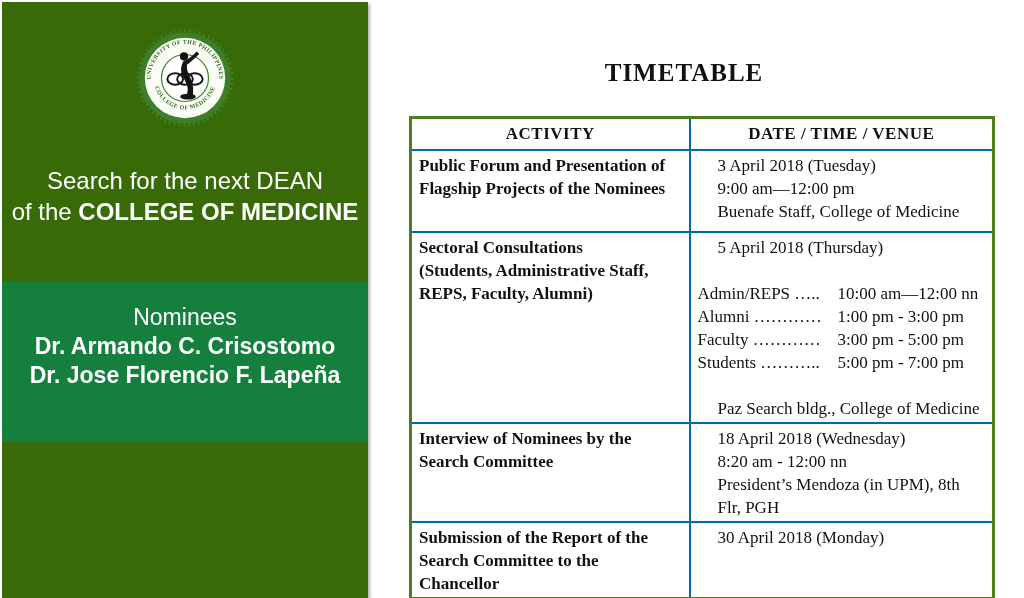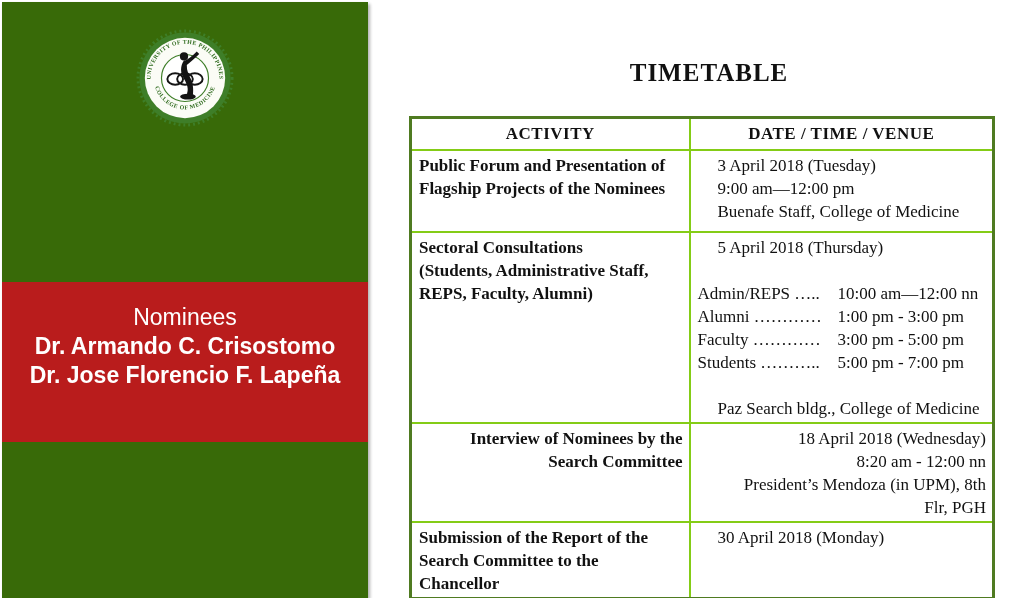--- a/index.html
+++ b/index.html
@@ -8,39 +8,39 @@
 
   
   .left-panel{position:absolute;left:2px;top:2px;width:366px;height:596px;
               background:#386A08;box-shadow:2px 2px 3px rgba(0,0,0,.3);}
   .seal-wrap{position:absolute;top:27px;left:50%;transform:translateX(-50%);
              width:98px;height:98px;}
   .panel-title{position:absolute;top:163px;left:0;width:100%;text-align:center;
                color:#ffffff;font-size:24px;line-height:31px;font-weight:400;}
   .panel-title b{font-weight:700;}
   .nominees-block{position:absolute;top:280px;left:0;width:100%;height:160px;
-                  background:#b91c1c;color:#ffffff;text-align:center;
+                  background:#15803d;color:#ffffff;text-align:center;
                   font-size:23px;line-height:29px;box-sizing:border-box;padding-top:21px;}
   .nominee-name{font-weight:700;}
 
   
-  .tt-heading{position:absolute;left:430px;top:59px;width:558px;text-align:center;
+  .tt-heading{position:absolute;left:405px;top:59px;width:558px;text-align:center;
               font-family:"Liberation Serif",serif;font-weight:700;font-size:25px;
               letter-spacing:1px;color:#111111;}
   table.tt{position:absolute;left:409px;top:116px;width:586px;table-layout:fixed;
            border-collapse:collapse;font-family:"Liberation Serif",serif;
            font-size:17px;color:#111111;background:#ffffff;
            border:3px solid #4F7B21;}
-  table.tt th,table.tt td{border:2px solid #84cc16;}
+  table.tt th,table.tt td{border:2px solid #0369a1;}
   table.tt th{height:26px;font-weight:700;letter-spacing:.5px;text-align:center;padding:2px 4px;}
   table.tt td{vertical-align:top;padding:3px 6px 2px 7px;line-height:23px;}
   col.c-activity{width:279px;}
   tbody tr:nth-child(1){height:82px;}
   tbody tr:nth-child(2){height:185px;}
-  tbody tr:nth-child(3){height:82px;text-align:right;}
+  tbody tr:nth-child(3){height:82px;}
   tbody tr:nth-child(4){height:42px;}
   .act-line{font-weight:700;}
   .det-line{font-weight:400;margin-left:20px;}
   .sched-line{display:flex;}
   .sl-label{flex:0 0 140px;white-space:pre;}
   .sl-time{white-space:pre;}
 
   
   .seal-ring-text{font-family:"Liberation Serif",serif;font-weight:700;fill:#2F6B1E;}
 </style>
@@ -78,20 +78,24 @@
           <ellipse cx="53" cy="69" rx="8" ry="3"></ellipse>
           <g fill="none" stroke="#141414" stroke-width="2">
             <ellipse cx="40" cy="51" rx="8" ry="5.8"></ellipse>
             <ellipse cx="50" cy="51" rx="8" ry="5.8"></ellipse>
             <ellipse cx="60" cy="51" rx="8" ry="5.8"></ellipse>
           </g>
         </g>
       </svg>
     </div>
 
+    <div class="panel-title">
+      <div>Search for the next DEAN</div>
+      <div><span>of the </span><b>COLLEGE OF MEDICINE</b></div>
+    </div>
 
     <div class="nominees-block">
       <div>Nominees</div>
       <div id="nominee-list">
           <div class="nominee-name">Dr. Armando C. Crisostomo</div>
           <div class="nominee-name">Dr. Jose Florencio F. Lapeña</div>
         </div>
     </div>
   </div>
 

